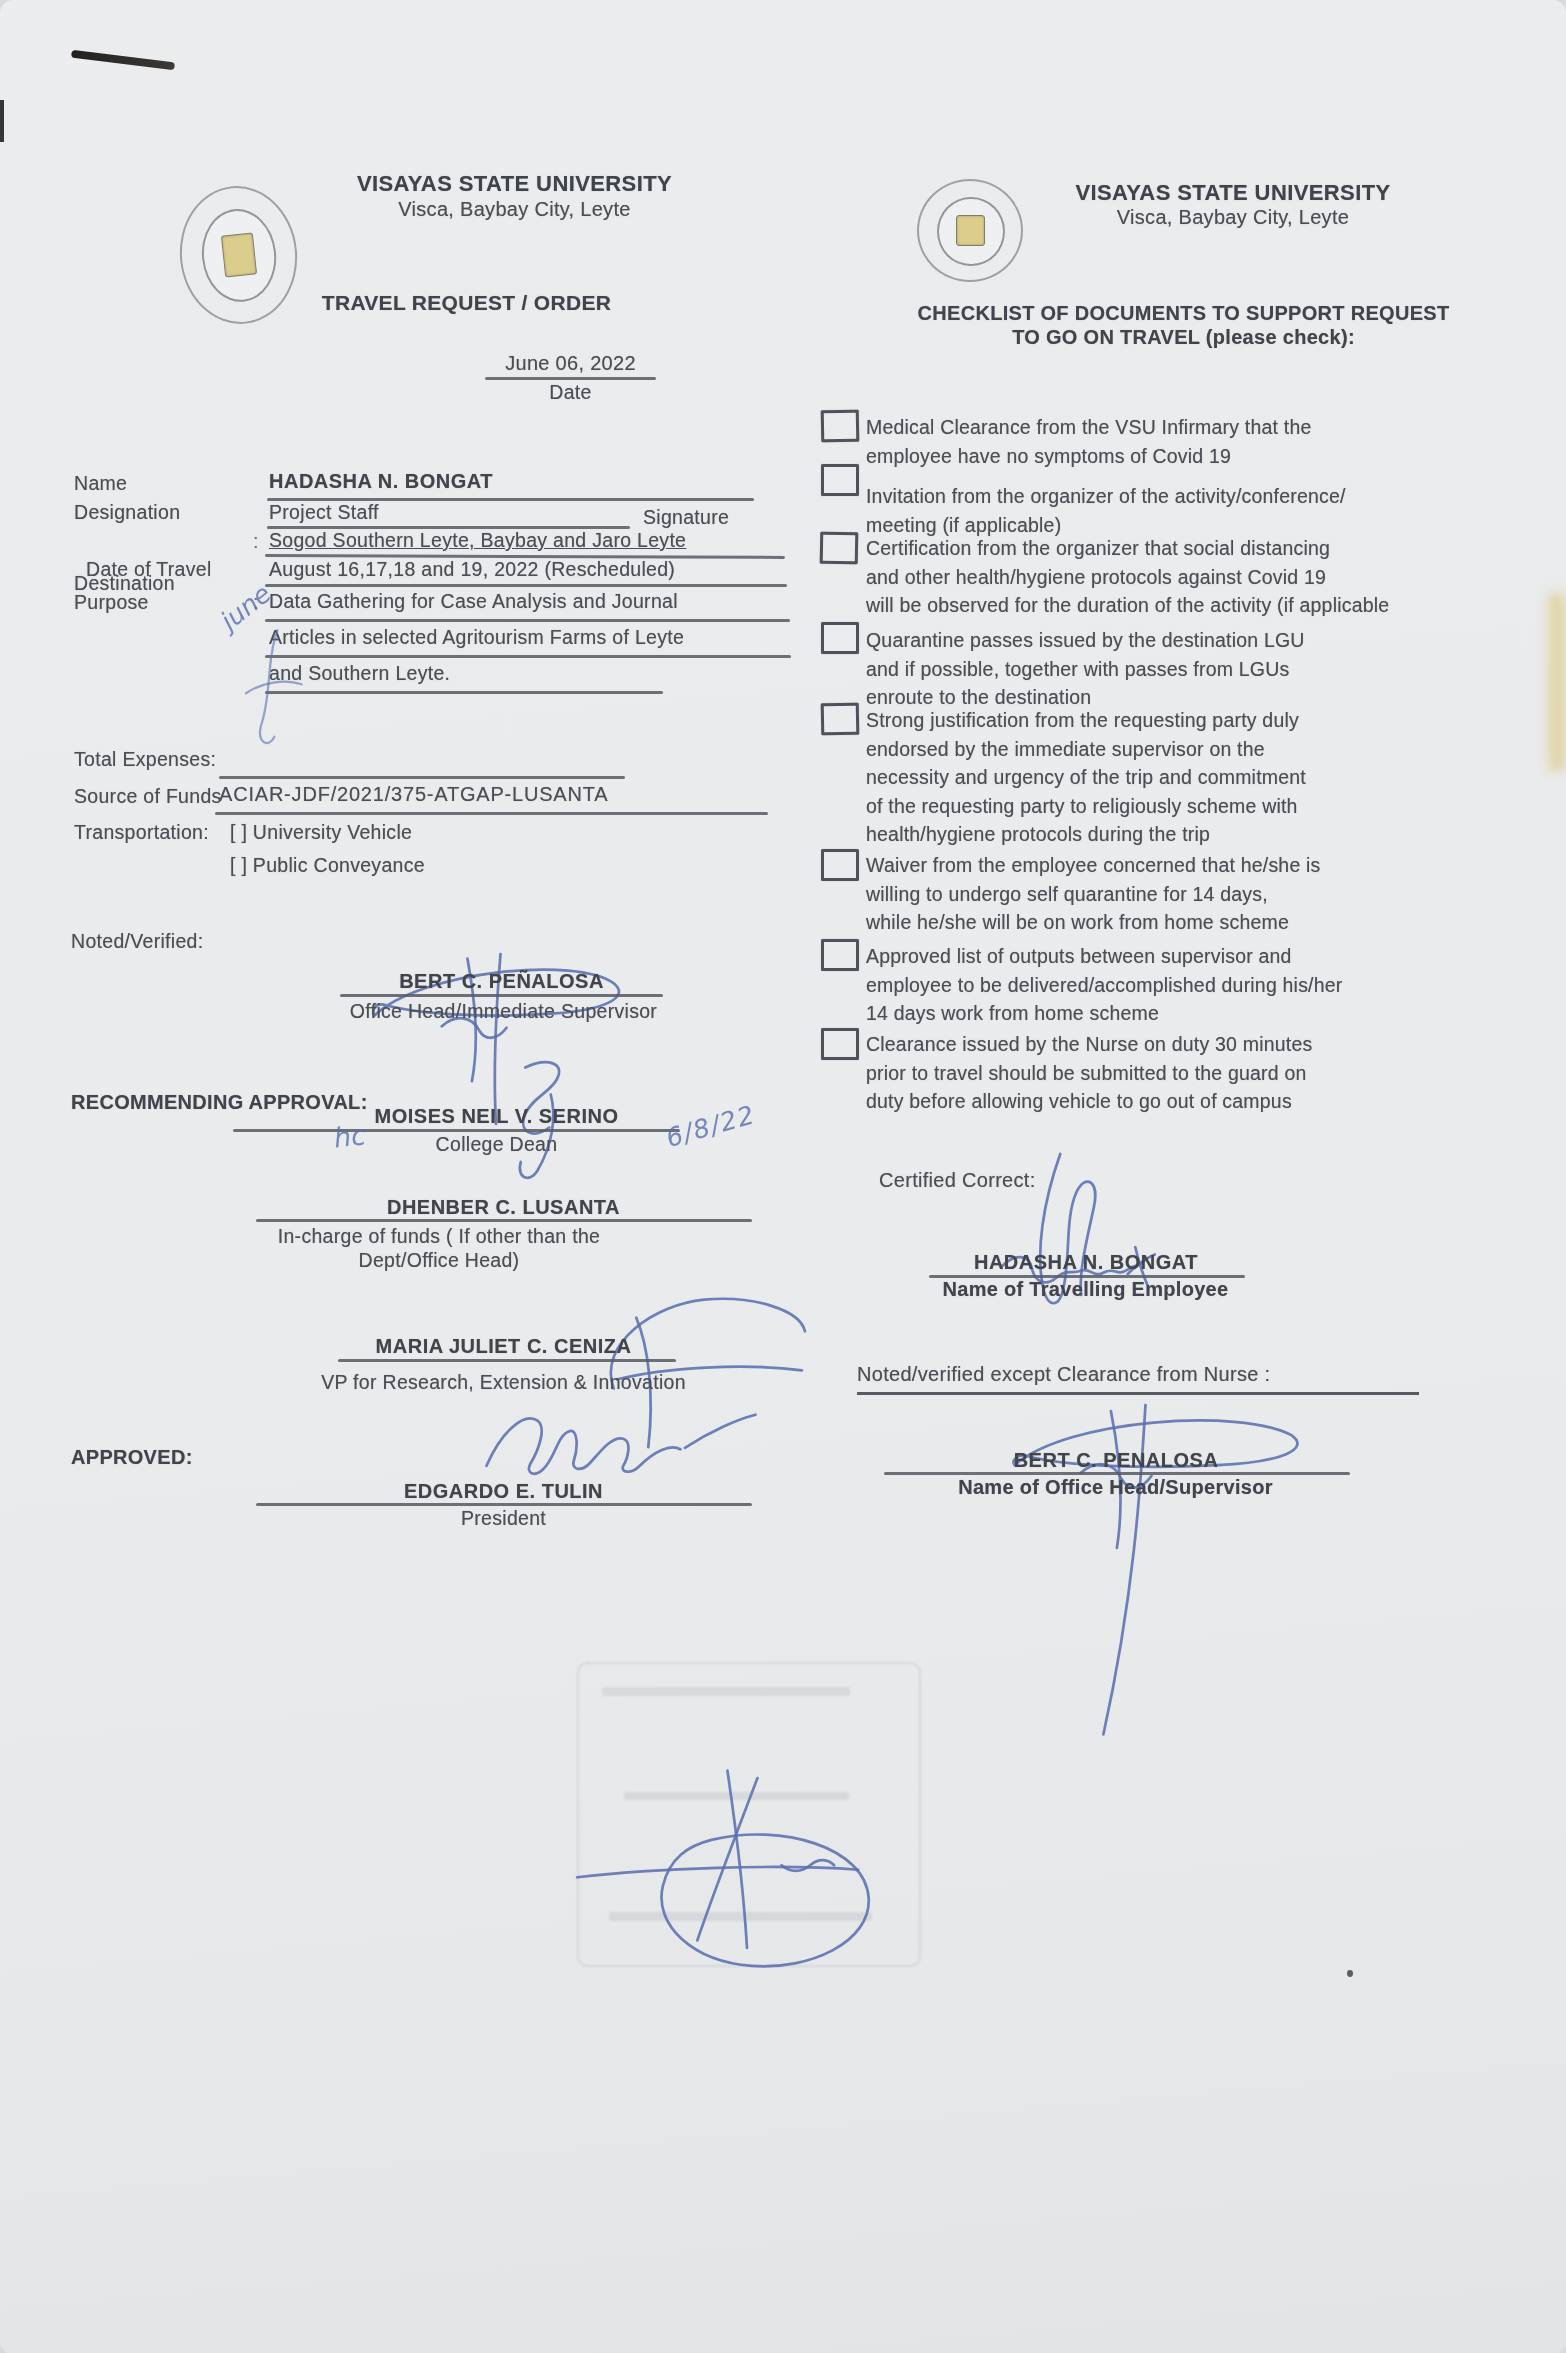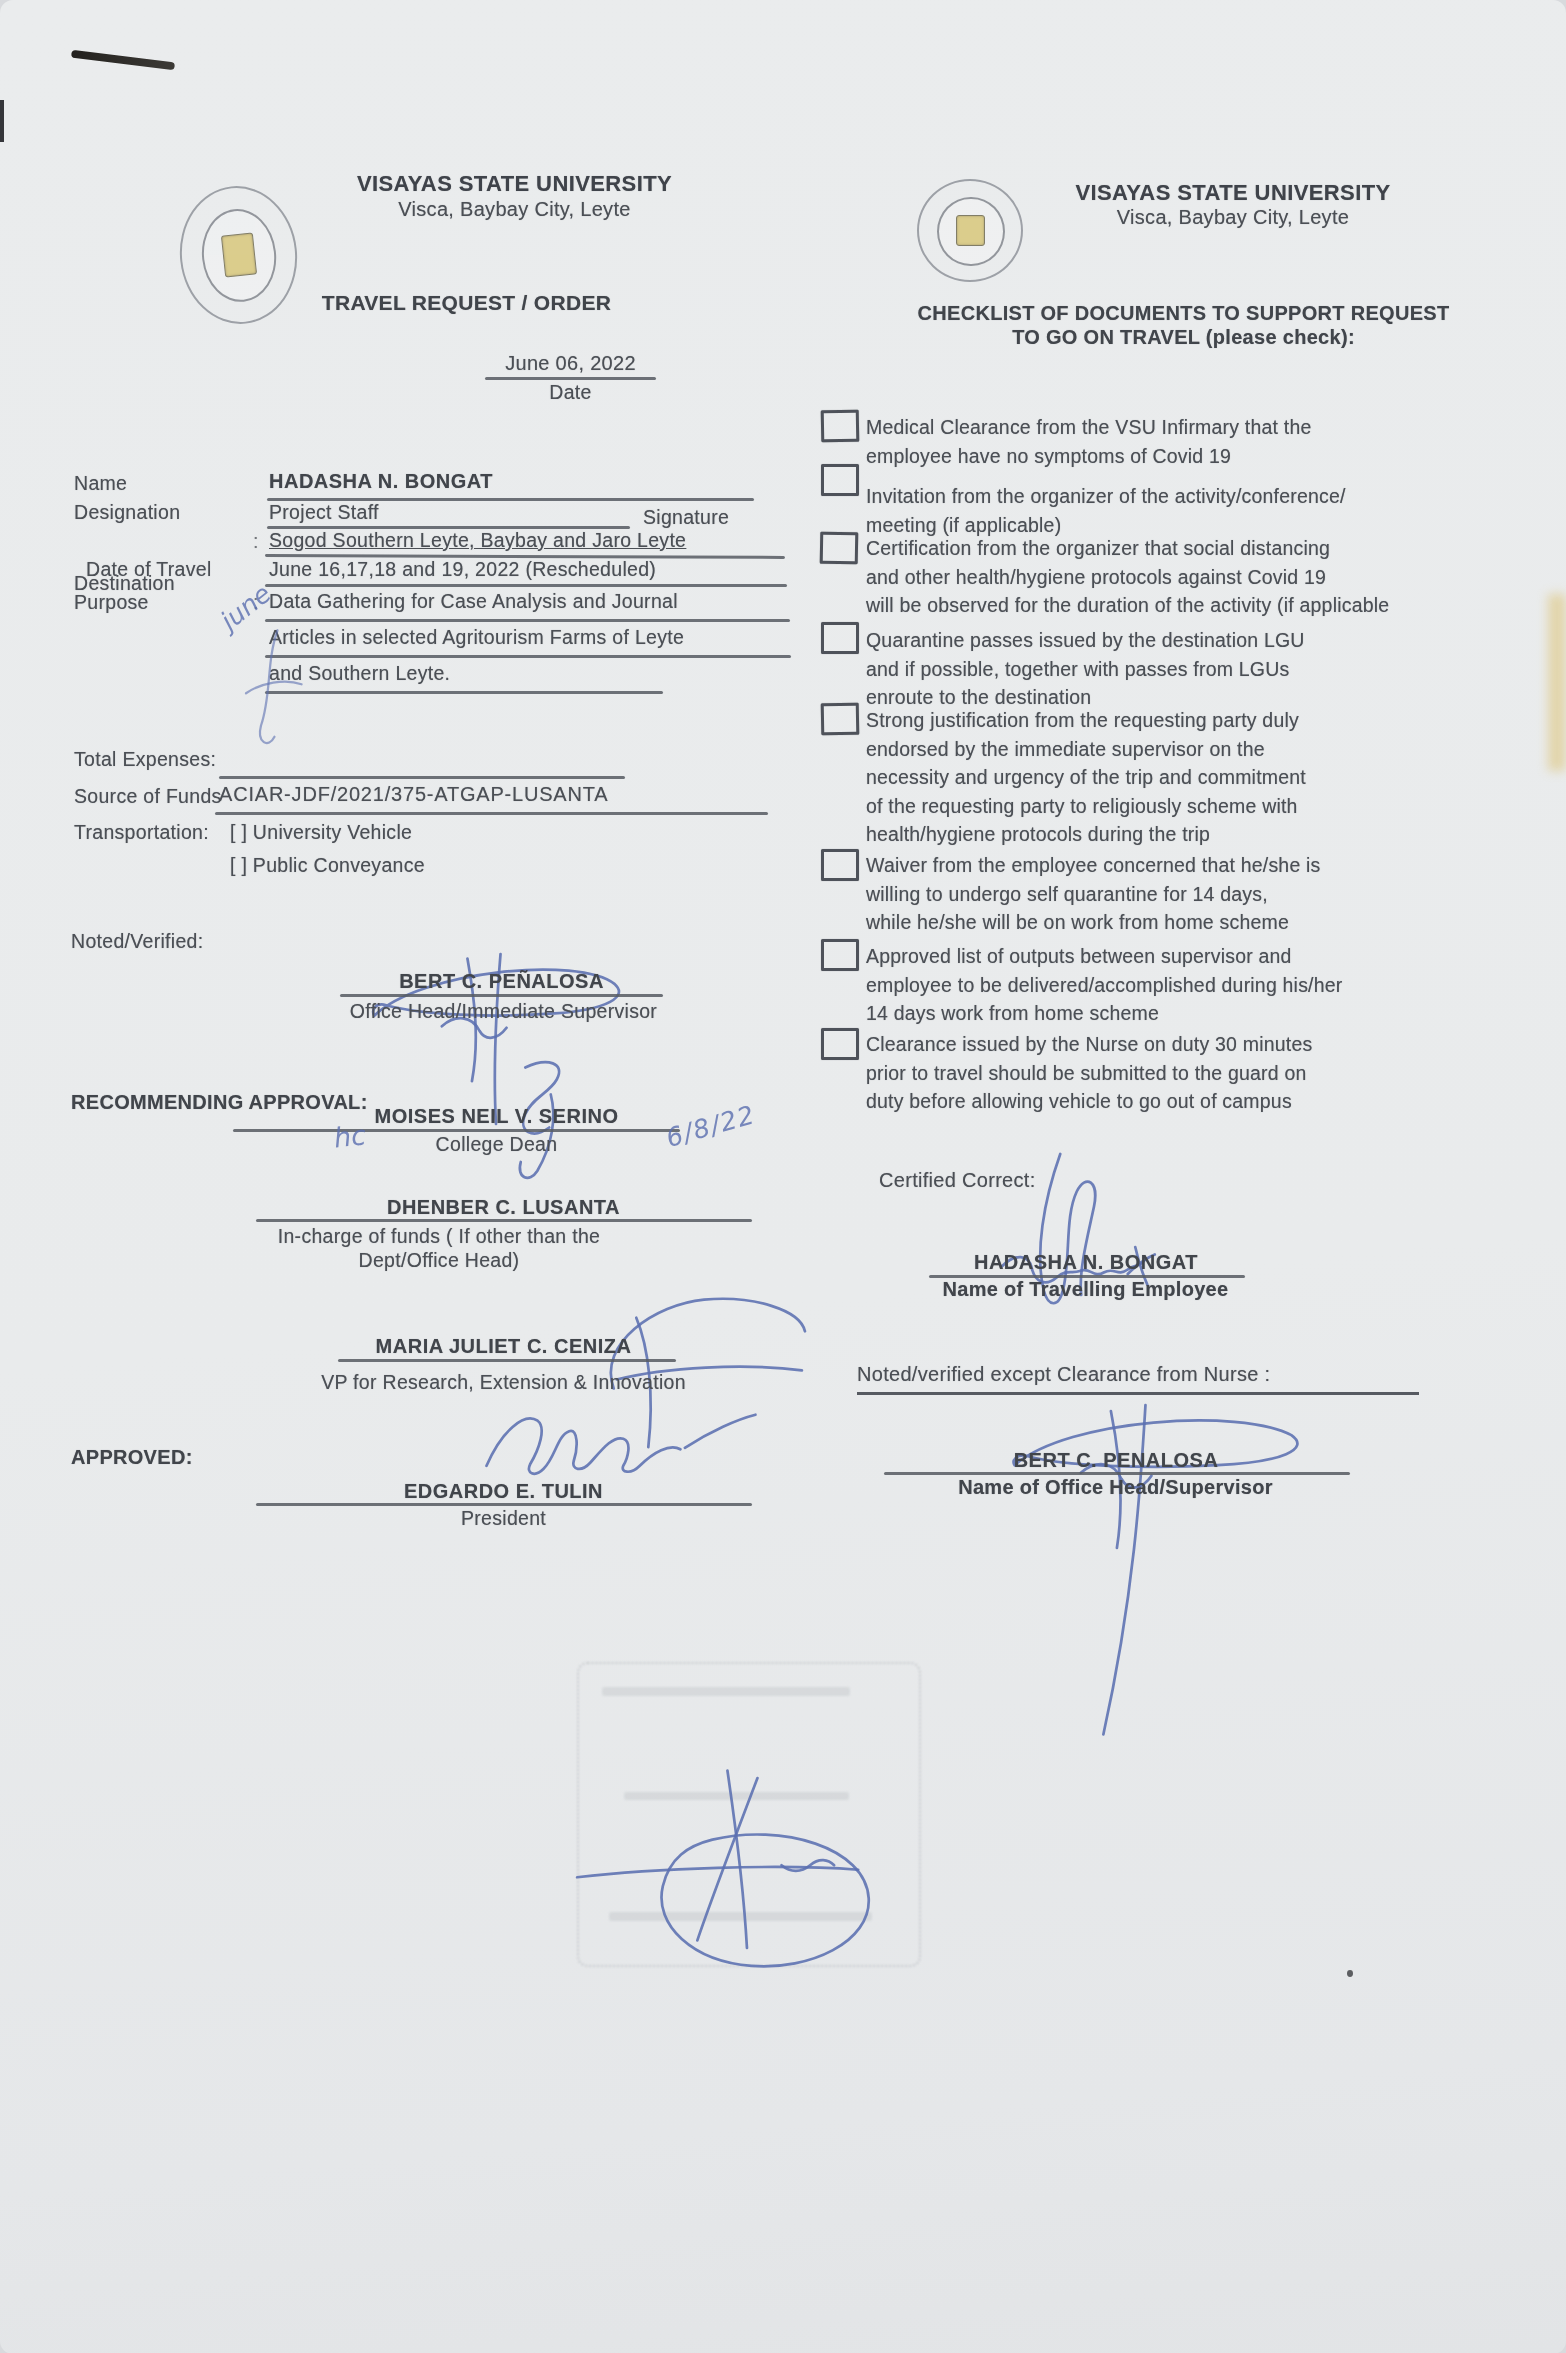--- a/index.html
+++ b/index.html
@@ -60,21 +60,21 @@
   <div class="abs scan val" style="left:269px;top:501px;">Project Staff</div>
   <div class="abs scan lbl" style="left:643px;top:506px;">Signature</div>
   <div class="abs uline" style="left:267px;top:526px;width:363px;"></div>
 
   <div class="abs scan lbl" style="left:74px;top:530px;margin-top:42px;">Destination</div>
   <div class="abs scan lbl" style="left:253px;top:530px;opacity:.75;">:</div>
   <div class="abs scan val" style="left:269px;top:529px;text-decoration:underline;">Sogod Southern Leyte, Baybay and Jaro Leyte</div>
   <div class="abs uline" style="left:265px;top:555px;width:520px;transform:rotate(.2deg);"></div>
 
   <div class="abs scan lbl" style="left:86px;top:558px;">Date of Travel</div>
-  <div class="abs scan val" style="left:269px;top:558px;">June 16,17,18 and 19, 2022 (Rescheduled)</div>
+  <div class="abs scan val" style="left:269px;top:558px;">August 16,17,18 and 19, 2022 (Rescheduled)</div>
   <div class="abs uline" style="left:265px;top:584px;width:522px;"></div>
 
   <div class="abs scan lbl" style="left:74px;top:591px;">Purpose</div>
   <div class="abs scan lbl" style="left:253px;top:591px;opacity:.75;">:</div>
   <div class="abs scan val" style="left:269px;top:590px;">Data Gathering for Case Analysis and Journal</div>
   <div class="abs uline" style="left:265px;top:619px;width:525px;"></div>
   <div class="abs scan val" style="left:269px;top:626px;">Articles in selected Agritourism Farms of Leyte</div>
   <div class="abs uline" style="left:265px;top:655px;width:526px;"></div>
   <div class="abs scan val" style="left:269px;top:662px;">and Southern Leyte.</div>
   <div class="abs uline" style="left:265px;top:691px;width:398px;"></div>

